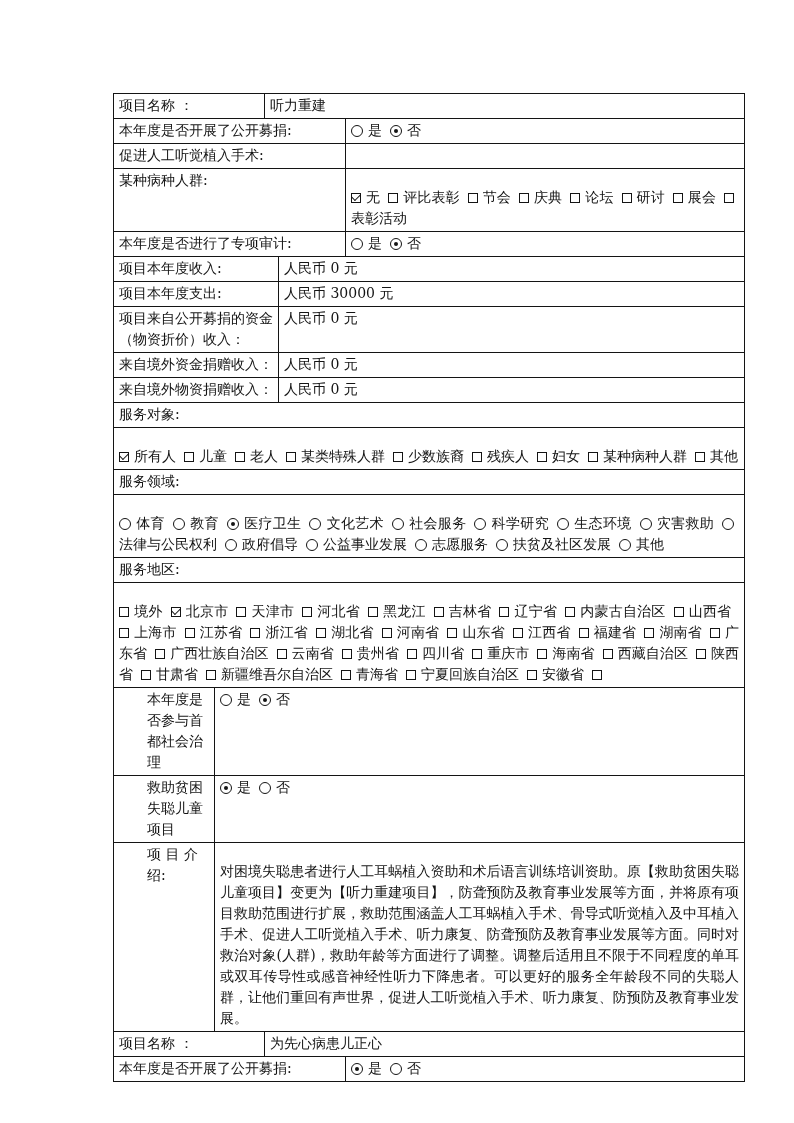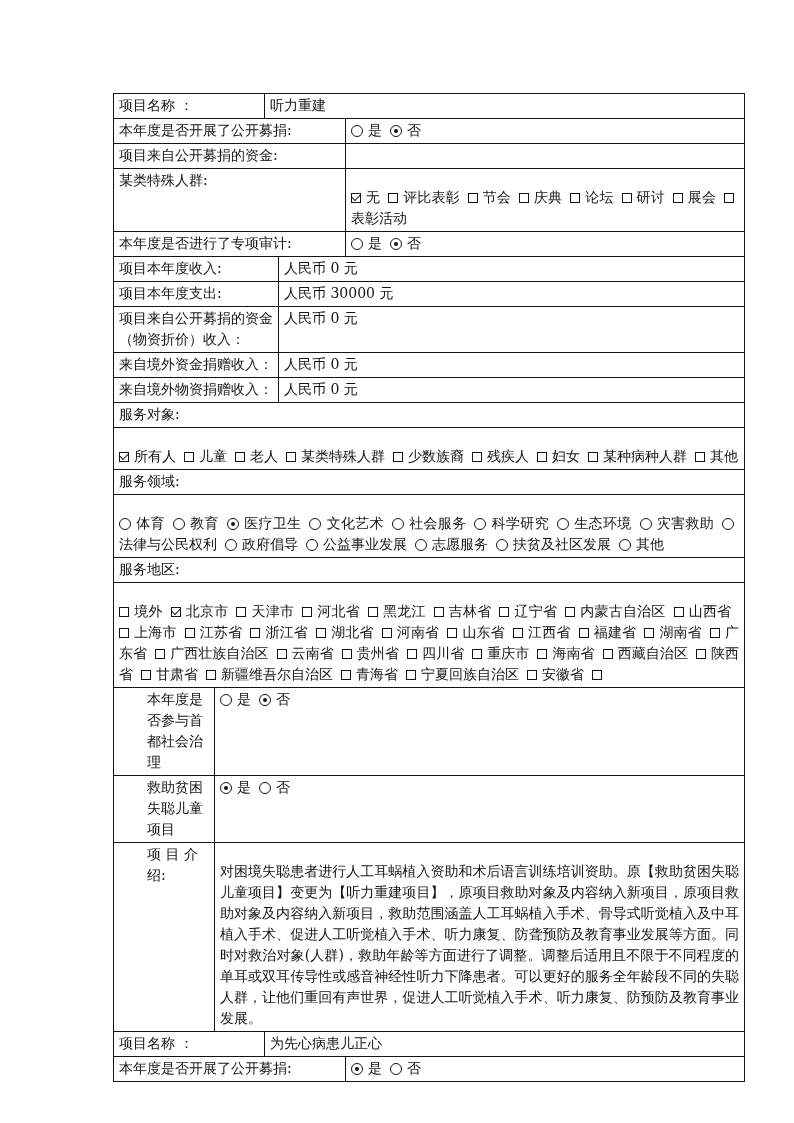--- a/index.html
+++ b/index.html
@@ -66,26 +66,26 @@
       <div class="cell lbl lw151">项目名称 ：</div>
       <div class="cell val">听力重建</div>
     </div>
 
     <div class="row">
       <div class="cell lbl lw232">本年度是否开展了公开募捐:</div>
       <div class="cell val"><span class="opt"><span class="g radio-off"></span><span class="opt-label">是</span></span><span class="opt"><span class="g radio-on"></span><span class="opt-label">否</span></span></div>
     </div>
 
     <div class="row">
-      <div class="cell lbl lw232">项目来自公开募捐的资金:</div>
+      <div class="cell lbl lw232">促进人工听觉植入手术:</div>
       <div class="cell val"></div>
     </div>
 
     <div class="row">
-      <div class="cell lbl lw232">某类特殊人群:</div>
+      <div class="cell lbl lw232">某种病种人群:</div>
       <div class="cell val just"><span class="opt"><span class="g check-on"></span><span class="opt-label">无</span></span><span class="opt"><span class="g check-off"></span><span class="opt-label">评比表彰</span></span><span class="opt"><span class="g check-off"></span><span class="opt-label">节会</span></span><span class="opt"><span class="g check-off"></span><span class="opt-label">庆典</span></span><span class="opt"><span class="g check-off"></span><span class="opt-label">论坛</span></span><span class="opt"><span class="g check-off"></span><span class="opt-label">研讨</span></span><span class="opt"><span class="g check-off"></span><span class="opt-label">展会</span></span><span class="opt"><span class="g check-off"></span><span class="opt-label">表彰活动</span></span></div>
     </div>
 
     <div class="row">
       <div class="cell lbl lw232">本年度是否进行了专项审计:</div>
       <div class="cell val"><span class="opt"><span class="g radio-off"></span><span class="opt-label">是</span></span><span class="opt"><span class="g radio-on"></span><span class="opt-label">否</span></span></div>
     </div>
 
     <div class="row">
       <div class="cell lbl lw165">项目本年度收入:</div>
@@ -142,21 +142,21 @@
       <div class="cell val"><span class="opt"><span class="g radio-off"></span><span class="opt-label">是</span></span><span class="opt"><span class="g radio-on"></span><span class="opt-label">否</span></span></div>
     </div>
 
     <div class="row">
       <div class="cell lbl lw73">救助贫困失聪儿童项目</div>
       <div class="cell val"><span class="opt"><span class="g radio-on"></span><span class="opt-label">是</span></span><span class="opt"><span class="g radio-off"></span><span class="opt-label">否</span></span></div>
     </div>
 
     <div class="row">
       <div class="cell lbl lw73">项 目 介 绍:</div>
-      <div class="cell val just">对困境失聪患者进行人工耳蜗植入资助和术后语言训练培训资助。原【救助贫困失聪儿童项目】变更为【听力重建项目】，原项目救助对象及内容纳入新项目，原项目救助对象及内容纳入新项目，救助范围涵盖人工耳蜗植入手术、骨导式听觉植入及中耳植入手术、促进人工听觉植入手术、听力康复、防聋预防及教育事业发展等方面。同时对救治对象(人群)，救助年龄等方面进行了调整。调整后适用且不限于不同程度的单耳或双耳传导性或感音神经性听力下降患者。可以更好的服务全年龄段不同的失聪人群，让他们重回有声世界，促进人工听觉植入手术、听力康复、防预防及教育事业发展。</div>
+      <div class="cell val just">对困境失聪患者进行人工耳蜗植入资助和术后语言训练培训资助。原【救助贫困失聪儿童项目】变更为【听力重建项目】，防聋预防及教育事业发展等方面，并将原有项目救助范围进行扩展，救助范围涵盖人工耳蜗植入手术、骨导式听觉植入及中耳植入手术、促进人工听觉植入手术、听力康复、防聋预防及教育事业发展等方面。同时对救治对象(人群)，救助年龄等方面进行了调整。调整后适用且不限于不同程度的单耳或双耳传导性或感音神经性听力下降患者。可以更好的服务全年龄段不同的失聪人群，让他们重回有声世界，促进人工听觉植入手术、听力康复、防预防及教育事业发展。</div>
     </div>
 
     <div class="row">
       <div class="cell lbl lw151">项目名称 ：</div>
       <div class="cell val">为先心病患儿正心</div>
     </div>
 
     <div class="row">
       <div class="cell lbl lw232">本年度是否开展了公开募捐:</div>
       <div class="cell val"><span class="opt"><span class="g radio-on"></span><span class="opt-label">是</span></span><span class="opt"><span class="g radio-off"></span><span class="opt-label">否</span></span></div>

